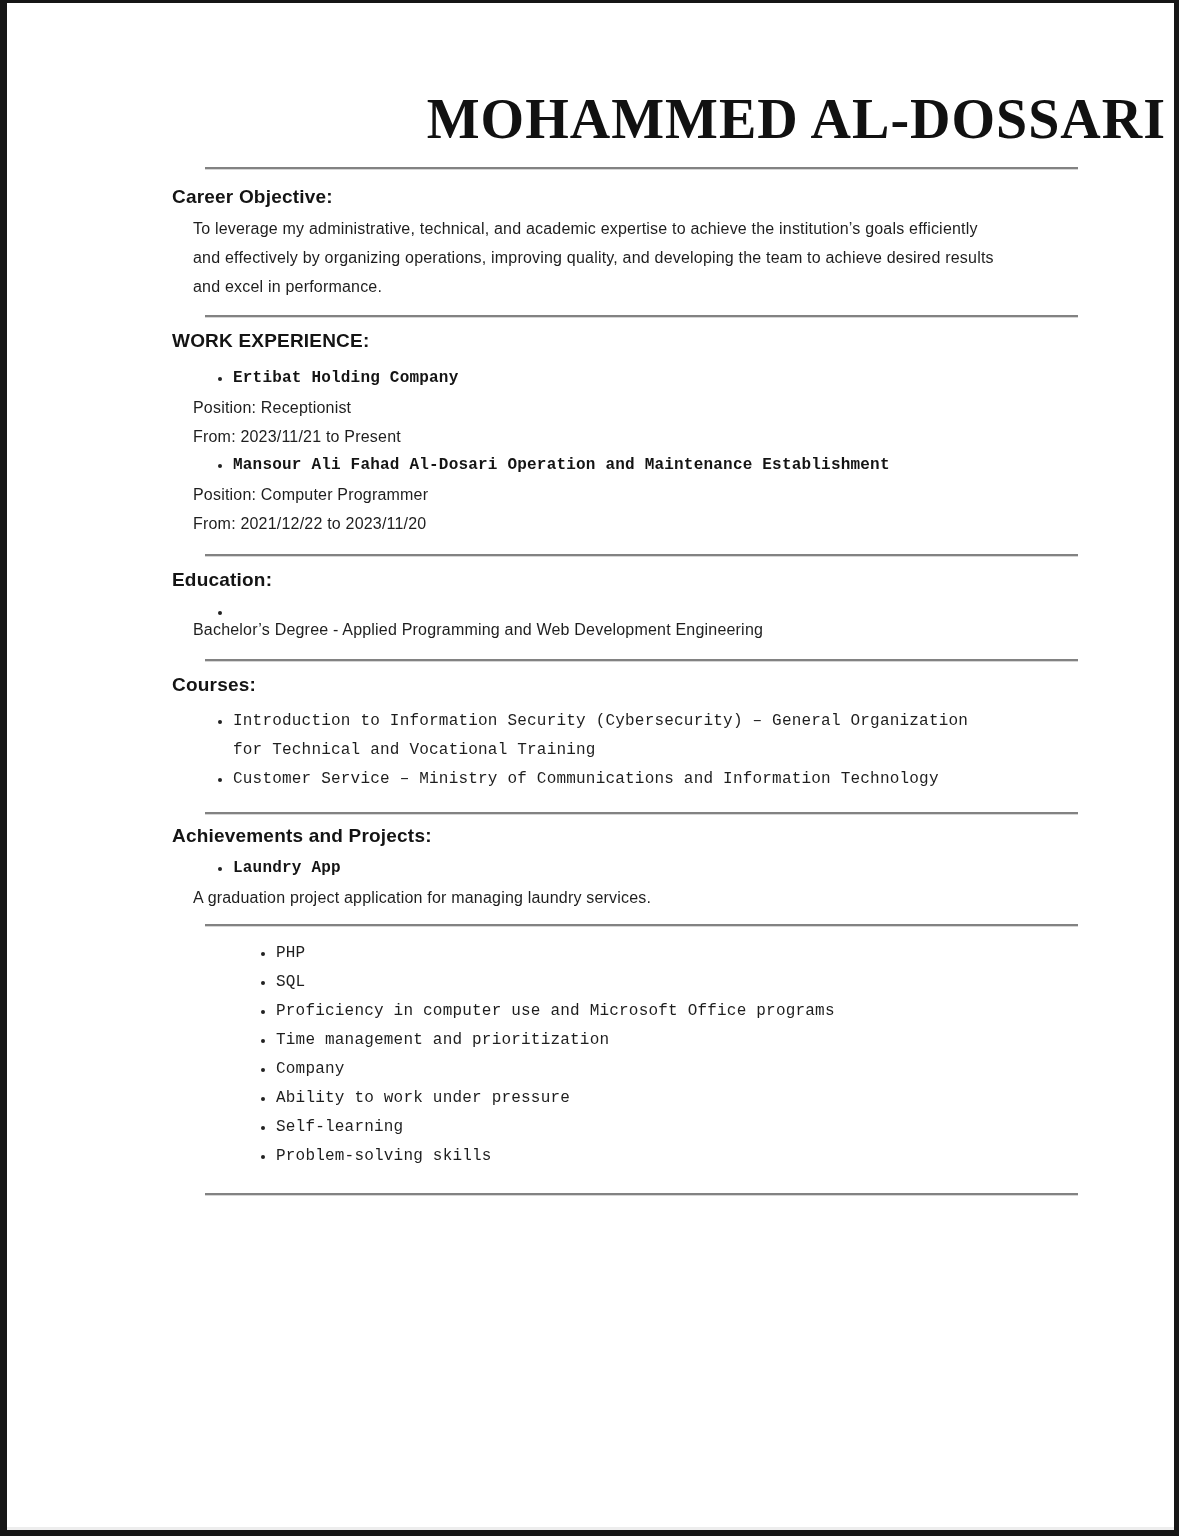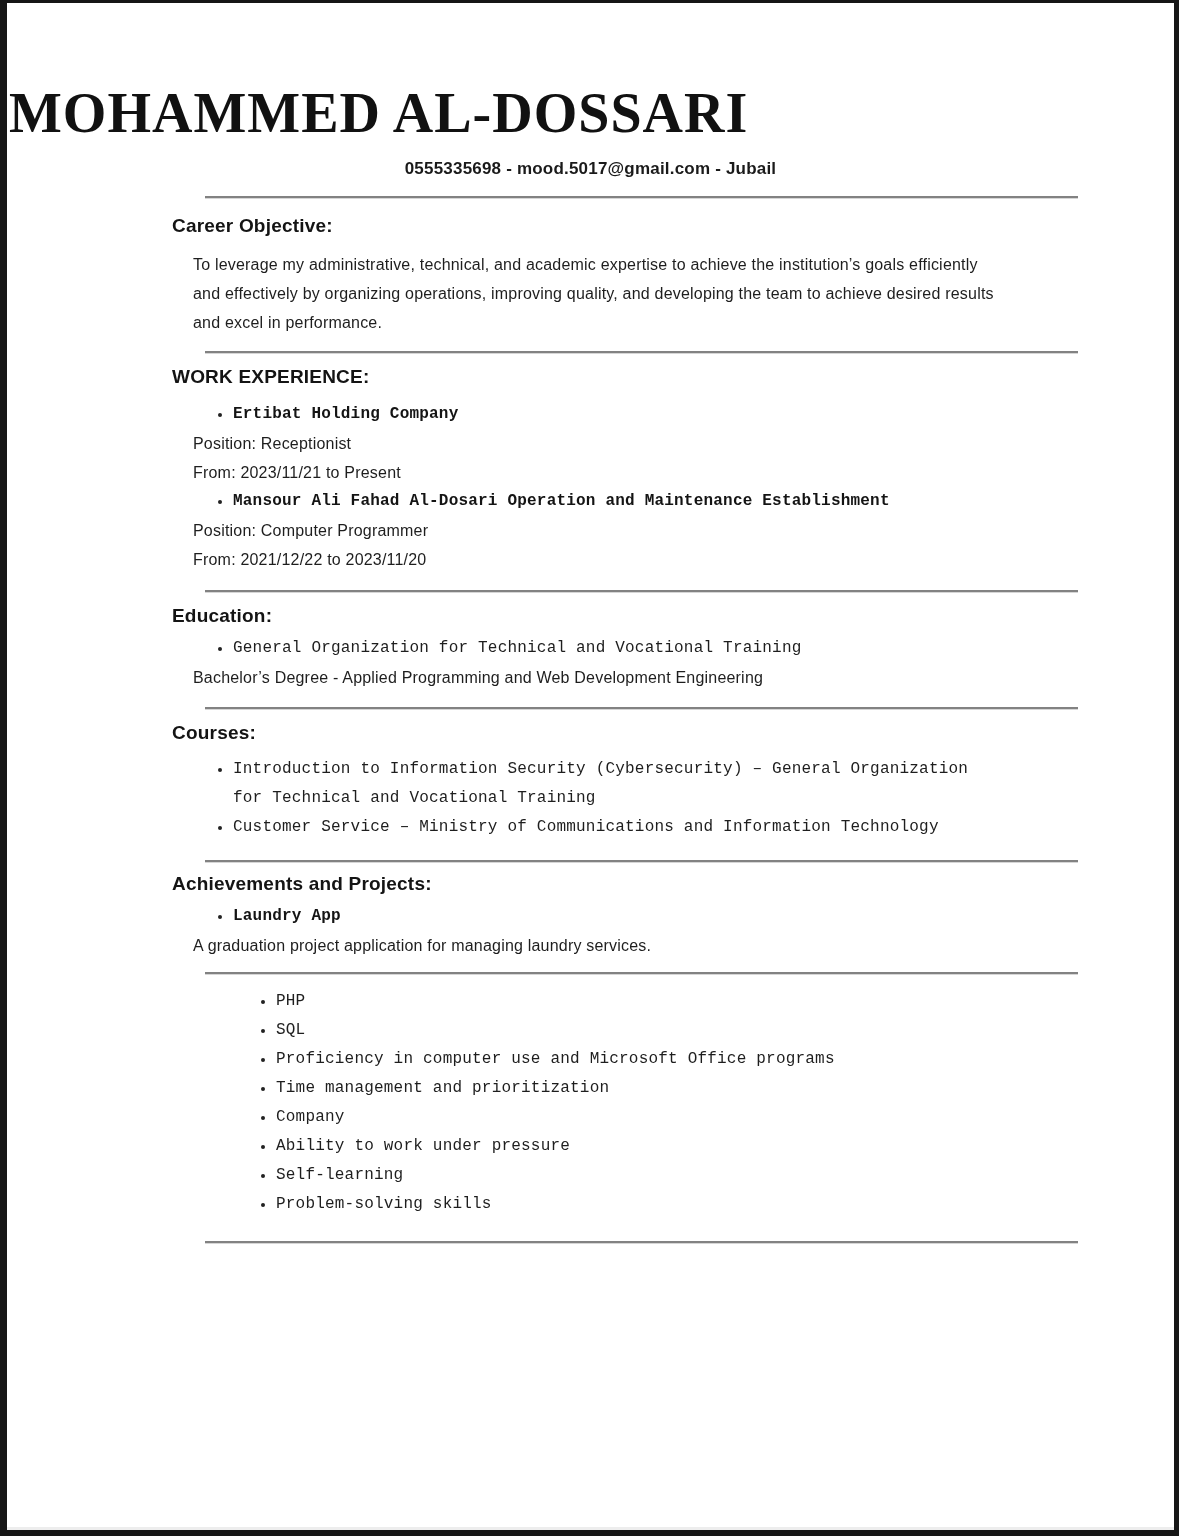--- a/index.html
+++ b/index.html
@@ -22,27 +22,27 @@
     left: 7px;
     top: 3px;
     width: 1167px;
     height: 1527px;
     background: #ffffff;
     color: #1e1e1e;
     padding-top: 76px;
     border-bottom: 3px solid #ededed;
   }
   .candidate-name {
-    margin: 2px;
+    margin: 8px;
     font-family: "Liberation Serif", "DejaVu Serif", serif;
     font-weight: 700;
     font-size: 56px;
     line-height: 64px;
     letter-spacing: 1px;
-    text-align: left;
+    text-align: right;
     color: #111111;
     white-space: nowrap;
   }
   .contact-line {
     margin-top: 12px;
     text-align: center;
     font-weight: 700;
     font-size: 17px;
     line-height: 23px;
     letter-spacing: 0.2px;
@@ -65,21 +65,21 @@
   .section-title {
     margin: 12px 0 0 165px;
     font-size: 19px;
     line-height: 21px;
     font-weight: 700;
     color: #141414;
     letter-spacing: 0.2px;
   }
   .mt16 { margin-top: 16px; }
   .para {
-    margin: 14px 0 0 186px;
+    margin: 7px 0 0 186px;
     width: 815px;
     font-size: 16px;
     line-height: 29px;
     letter-spacing: 0.2px;
   }
   .plain-line {
     margin-left: 186px;
     font-size: 16px;
     line-height: 29px;
     letter-spacing: 0.2px;
@@ -109,21 +109,20 @@
   .skills-list { margin-top: 12px; padding-left: 36px; }
   .skills-list .bullet-row { margin-left: 218px; }
 </style>
 </head>
 <body>
 
 <div class="frame">
   <div class="page">
 
     <h1 class="candidate-name">MOHAMMED AL-DOSSARI</h1>
-    <div class="contact-line">0555335698 - mood.5017@gmail.com - Jubail</div>
 
     <div class="divider d1"></div>
 
     <section>
       <h2 class="section-title mt16">Career Objective:</h2>
       <p class="para">To leverage my administrative, technical, and academic expertise to achieve the institution’s goals efficiently and effectively by organizing operations, improving quality, and developing the team to achieve desired results and excel in performance.</p>
     </section>
 
     <div class="divider d2"></div>
 
@@ -144,21 +143,20 @@
       <div class="plain-line">Position: Computer Programmer</div>
       <div class="plain-line">From: 2021/12/22 to 2023/11/20</div>
     </section>
 
     <div class="divider d3"></div>
 
     <section>
       <h2 class="section-title">Education:</h2>
       <div class="bullet-row mt8">
         <span class="dot"></span>
-        <span class="text">General Organization for Technical and Vocational Training</span>
       </div>
       <div class="plain-line">Bachelor’s Degree - Applied Programming and Web Development Engineering</div>
     </section>
 
     <div class="divider d4"></div>
 
     <section>
       <h2 class="section-title">Courses:</h2>
       <div class="bullet-row mt12">
         <span class="dot"></span>

